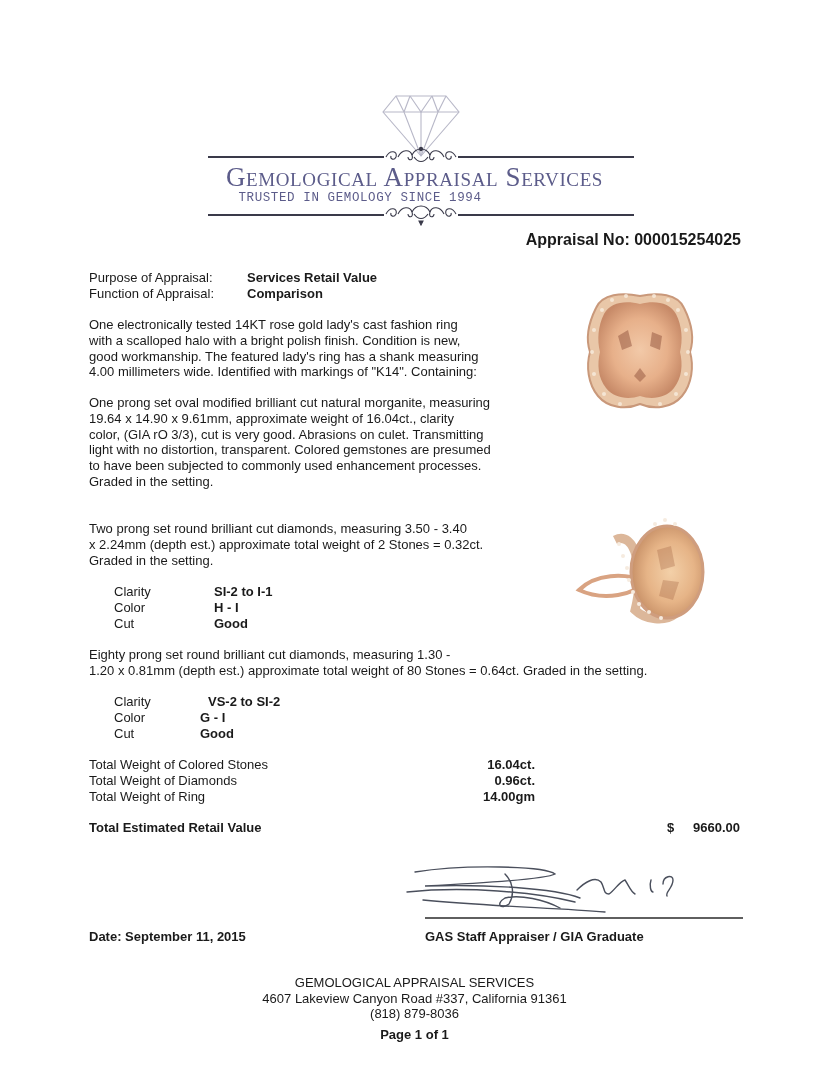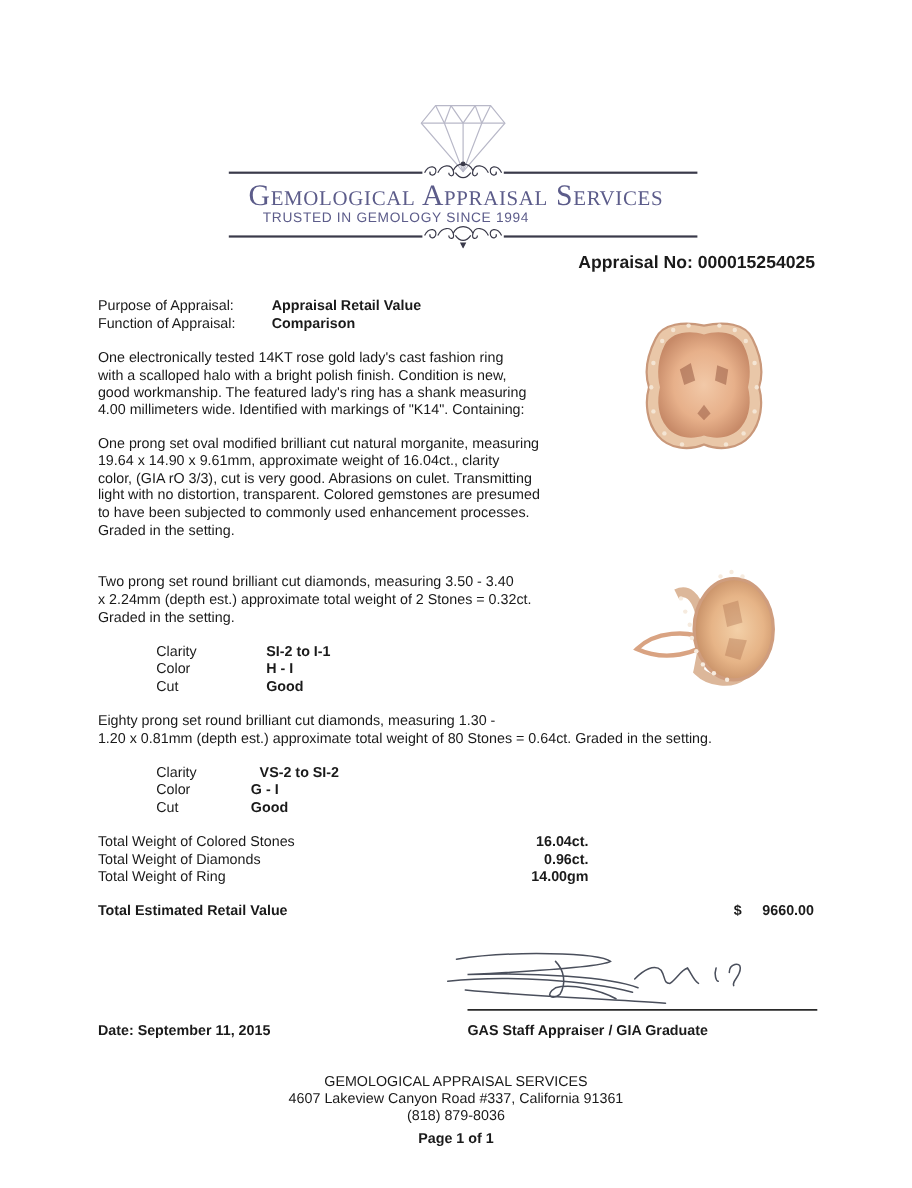--- a/index.html
+++ b/index.html
@@ -9,30 +9,30 @@
   .t { font-size: 13px; line-height: 15.8px; white-space: nowrap; }
   .b { font-weight: bold; }
 
   
   #logo-diamond { left: 382px; top: 94px; width: 78px; height: 64px; }
   .rule { position: absolute; height: 2px; background: #3a3a4a; }
   #brand-name { left: 0; width: 829px; top: 163px; text-align: center;
     font-family: "Liberation Serif", serif; font-size: 27px; letter-spacing: 0.6px;
     color: #5c5c8a; font-variant: small-caps; line-height: 28px; }
   #brand-tagline { left: 0; width: 720px; top: 191px; text-align: center;
-    font-family: Liberation Sans, sans-serif; font-size: 12.5px; letter-spacing: 0.6px;
+    font-family: Liberation Mono, monospace; font-size: 12.5px; letter-spacing: 0.6px;
     color: #5c5c8a; line-height: 14px; }
   .ornament { position: absolute; width: 74px; height: 22px; }
 
   #appraisal-no { right: 88px; top: 231px; font-size: 16px; font-weight: bold; }
 
   .para { position: absolute; left: 89px; font-size: 13px; line-height: 15.8px; }
   .para div { white-space: nowrap; }
 
-  .grade-row { position: absolute; font-size: 13px; line-height: 15.8px; white-space: nowrap; margin-left: 28px; }
+  .grade-row { position: absolute; font-size: 13px; line-height: 15.8px; white-space: nowrap; }
 
   .ring-photo { position: absolute; }
   .foot { position: absolute; left: 0; width: 829px; text-align: center; font-size: 13px; line-height: 15.5px; }
 </style>
 </head>
 <body>
 
 <svg id="logo-diamond" class="abs" viewBox="0 0 78 64">
   <g fill="none" stroke="#b8b8c8" stroke-width="1.1">
     <polygon points="14,2 64,2 77,18 39,62 1,18"></polygon>
@@ -73,21 +73,21 @@
     <path d="M60,10 C56,2 48,2 46,8 C44,14 50,14 50,10"></path>
     <path d="M28,8 C32,0 42,0 46,8"></path>
     <path d="M30,10 C34,16 40,16 44,10"></path>
     <polygon points="35,17 39,17 37,21" fill="#3a3a4a"></polygon>
   </g>
 </svg>
 
 <div id="appraisal-no" class="abs">Appraisal No: 000015254025</div>
 
 <div class="abs t" style="left:89px; top:270px;">Purpose of Appraisal:</div>
-<div class="abs t b" style="left:247px; top:270px;">Appraisal Retail Value</div>
+<div class="abs t b" style="left:247px; top:270px;">Services Retail Value</div>
 <div class="abs t" style="left:89px; top:286px;">Function of Appraisal:</div>
 <div class="abs t b" style="left:247px; top:286px;text-align:center;">Comparison</div>
 
 <div class="para" style="top:317px;">
   <div>One electronically tested 14KT rose gold lady's cast fashion ring</div>
   <div>with a scalloped halo with a bright polish finish. Condition is new,</div>
   <div>good workmanship. The featured lady's ring has a shank measuring</div>
   <div>4.00 millimeters wide. Identified with markings of "K14".  Containing:</div>
 </div>
 

